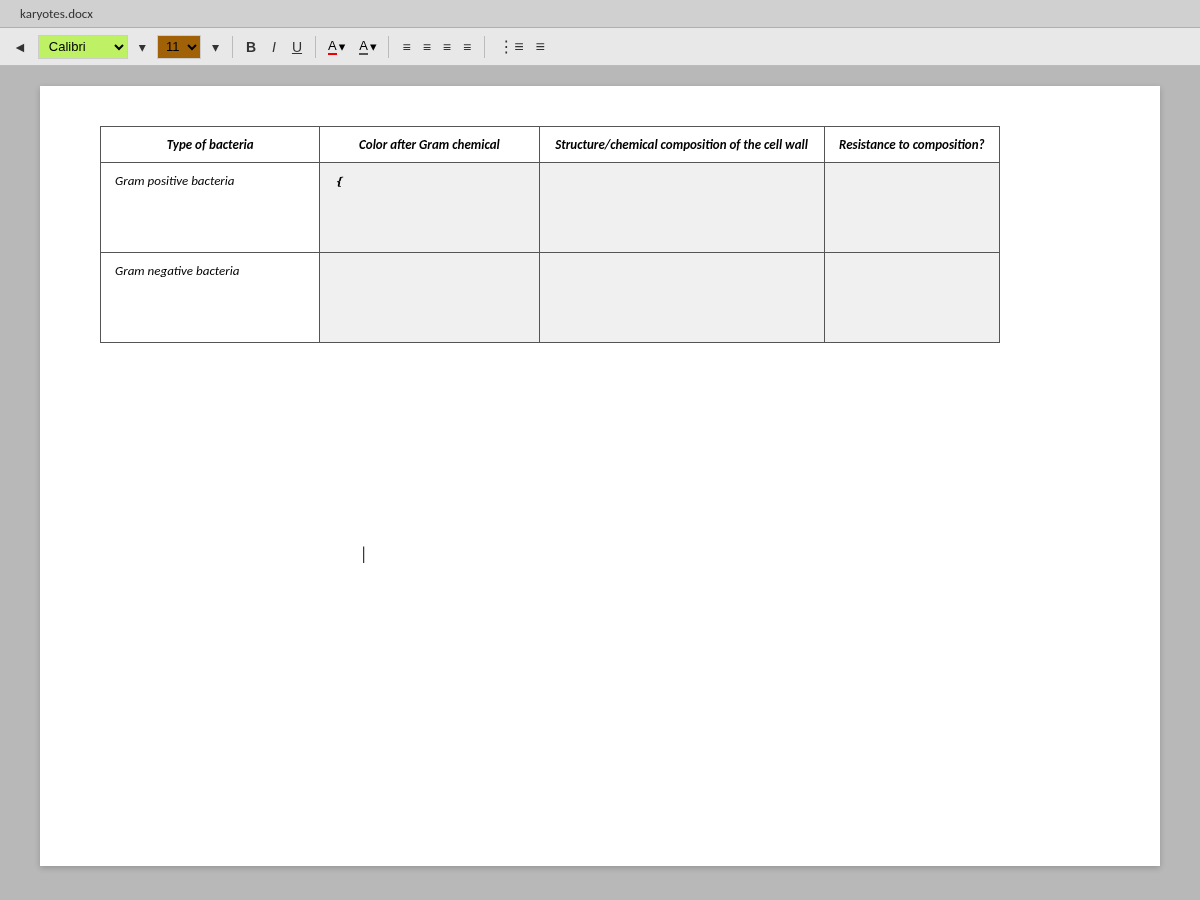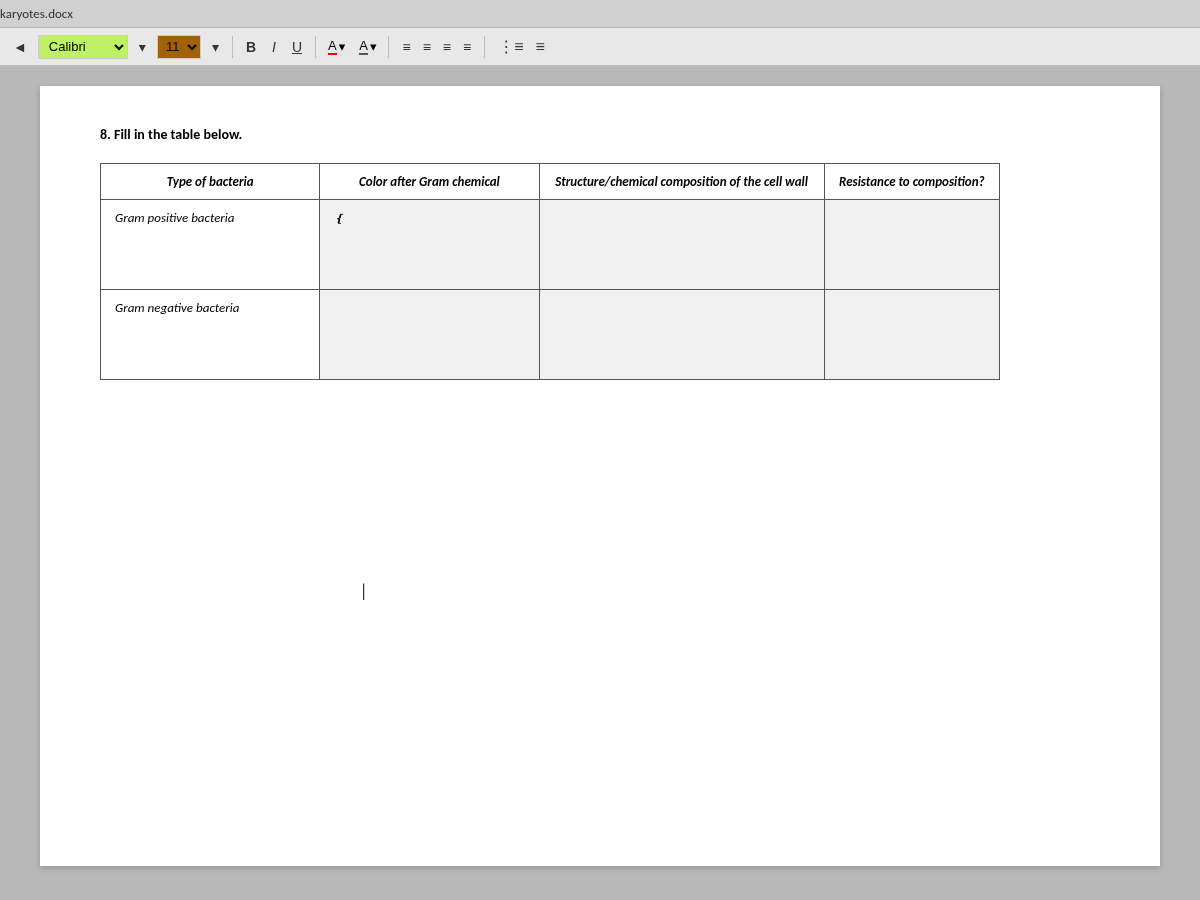--- a/index.html
+++ b/index.html
@@ -9,21 +9,21 @@
       font-family: 'Calibri', Arial, sans-serif;
       font-size: 14px;
       width: 1200px;
       height: 900px;
       overflow: hidden;
     }
 
     
     .title-bar {
       background-color: #d0d0d0;
-      padding: 6px 0;
+      padding: 6px 20px;
       font-size: 13px;
       color: #333;
       border-bottom: 1px solid #b0b0b0;
     }
 
     
     .toolbar {
       background-color: #e8e8e8;
       border-bottom: 1px solid #bbb;
       display: flex;
@@ -244,21 +244,20 @@
     </button>
     <button class="toolbar-btn">
       <span style="font-size:16px;">≡</span>
     </button>
   </div>
 </div>
 
 <div class="doc-area">
   <div class="doc-page">
 
-    <div class="question-label">8. Fill in the table below.</div>
 
     <table class="bacteria-table">
       <thead>
         <tr>
           <th class="col-type">
             <span>Type of bacteria</span>
           </th>
           <th class="col-color">
             <span>Color after Gram chemical</span>
           </th>

